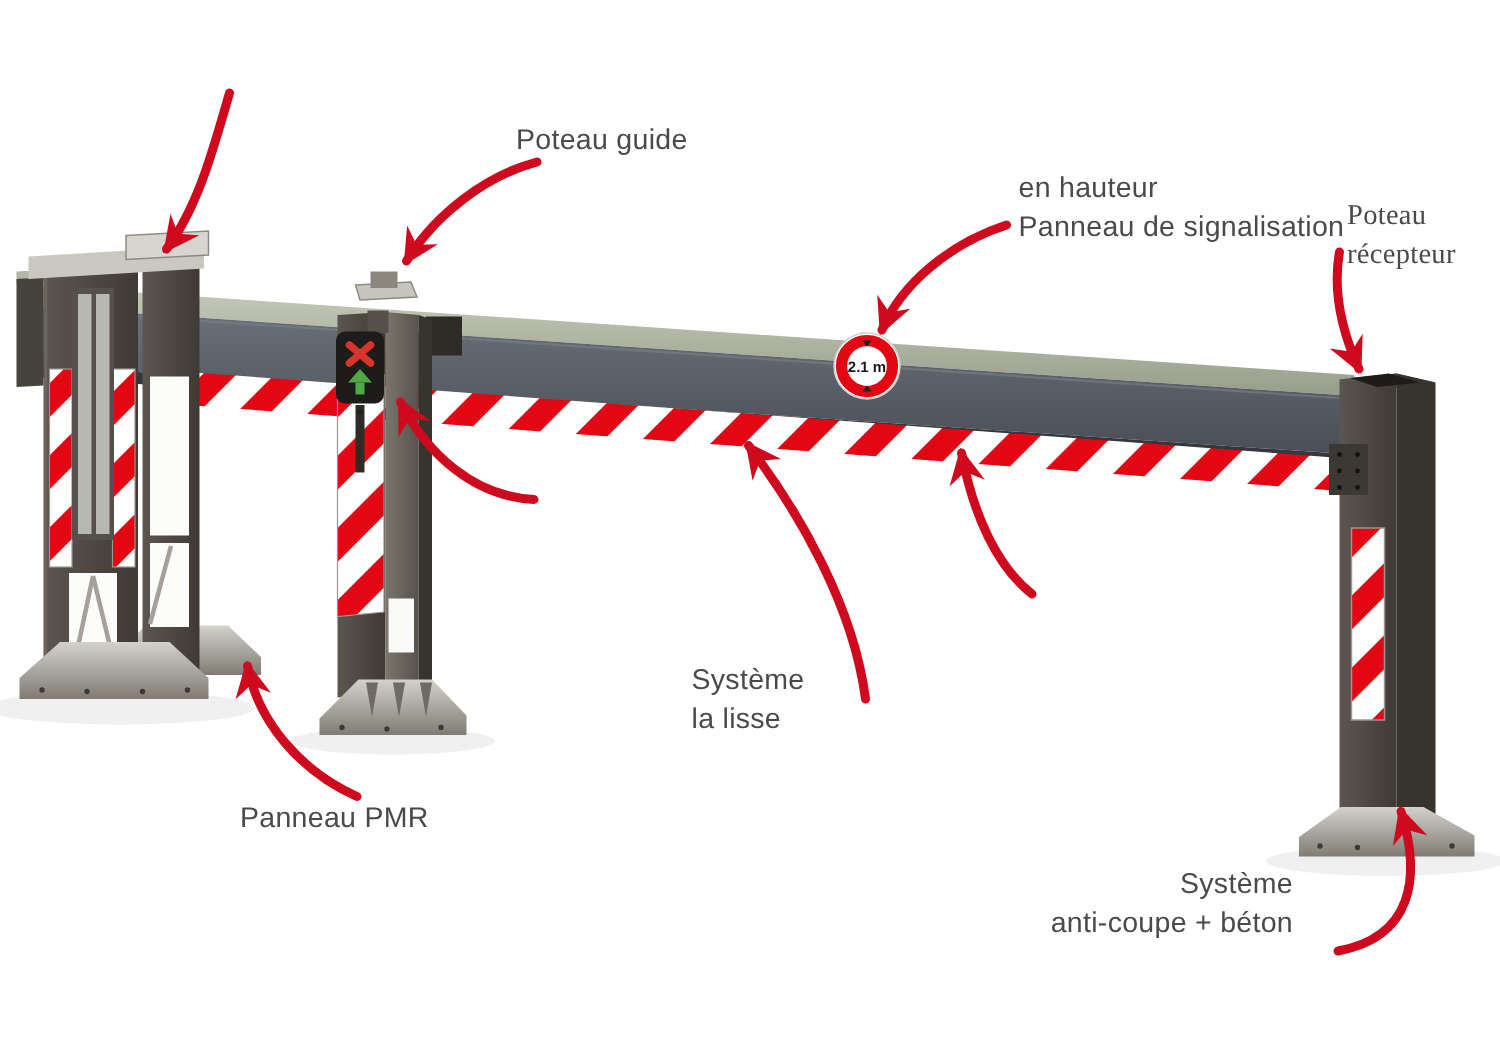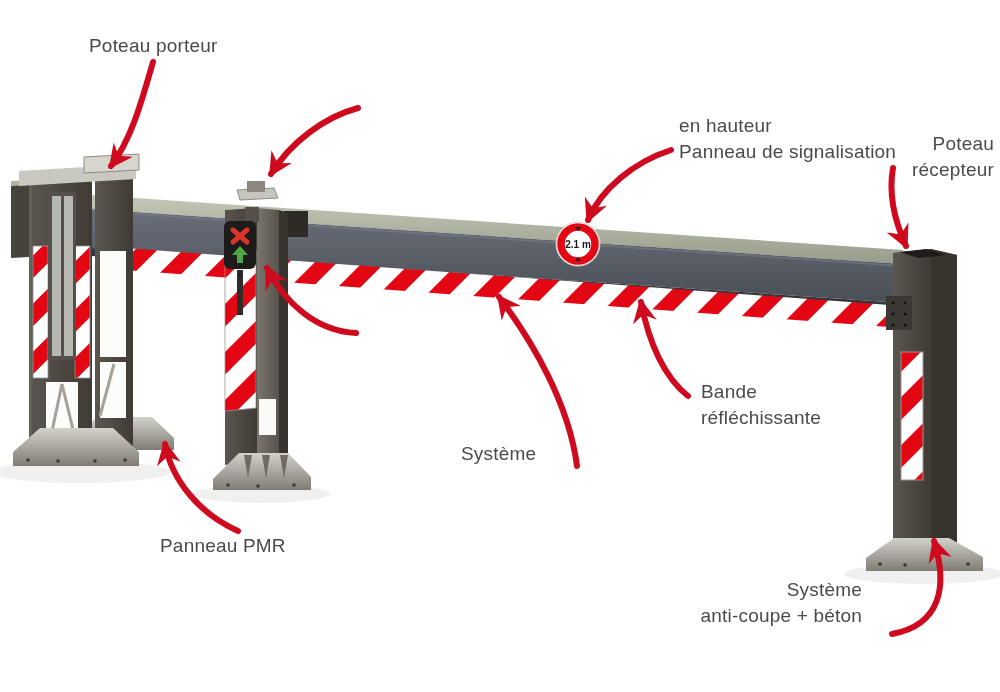--- a/index.html
+++ b/index.html
@@ -6,21 +6,21 @@
   .stage{
     position:relative;width:1000px;height:692px;background:#ffffff;overflow:hidden;
     font-family:"Liberation Sans",sans-serif;
   }
   .stage svg{position:absolute;left:0;top:0;}
   .label{
     position:absolute;color:#4a4a4a;font-size:19px;line-height:26px;
     letter-spacing:.2px;white-space:nowrap;
   }
   .label .ln{display:block;}
-  .t-center{text-align:right;}
+  .t-center{text-align:left;font-family:Liberation Serif, serif;}
   .t-right{text-align:right;}
 </style>
 </head>
 <body>
 
 <div class="stage">
 
   <svg width="1000" height="692" viewBox="0 0 1000 692">
     <defs>
       <pattern id="hz" width="34" height="34" patternUnits="userSpaceOnUse" patternTransform="rotate(45)">
@@ -171,43 +171,40 @@
       <path d="M671,150 C634,162 601,189 588,220" marker-end="url(#ah)"></path>
       <path d="M893,168 C888,196 896,224 906,246" marker-end="url(#ah)"></path>
       <path d="M356,333 C316,331 285,303 267,268" marker-end="url(#ah)"></path>
       <path d="M688,396 C665,378 649,344 641,302" marker-end="url(#ah)"></path>
       <path d="M577,466 C569,404 533,342 499,297" marker-end="url(#ah)"></path>
       <path d="M238,531 C200,514 172,481 165,444" marker-end="url(#ah)"></path>
       <path d="M892,634 C941,625 948,586 934,541" marker-end="url(#ah)"></path>
     </g>
   </svg>
 
-  <div class="label" style="left:89px;top:33px">
-    <span class="ln">Poteau porteur</span>
-  </div>
-
+
+  <div class="label" style="left:344px;top:81px">
+    <span class="ln">Poteau guide</span>
+  </div>
 
   <div class="label" style="left:679px;top:113px">
     <span class="ln">en hauteur</span>
     <span class="ln">Panneau de signalisation</span>
   </div>
 
   <div class="label t-center" style="left:898px;top:131px;width:96px">
     <span class="ln">Poteau</span>
     <span class="ln">récepteur</span>
   </div>
 
 
-  <div class="label" style="left:701px;top:379px">
-    <span class="ln">Bande</span>
-    <span class="ln">réfléchissante</span>
-  </div>
 
   <div class="label" style="left:461px;top:441px">
     <span class="ln">Système</span>
+    <span class="ln">la lisse</span>
   </div>
 
   <div class="label" style="left:160px;top:533px">
     <span class="ln">Panneau PMR</span>
   </div>
 
   <div class="label t-right" style="left:640px;top:577px;width:222px">
     <span class="ln">Système</span>
     <span class="ln">anti-coupe + béton</span>
   </div>

